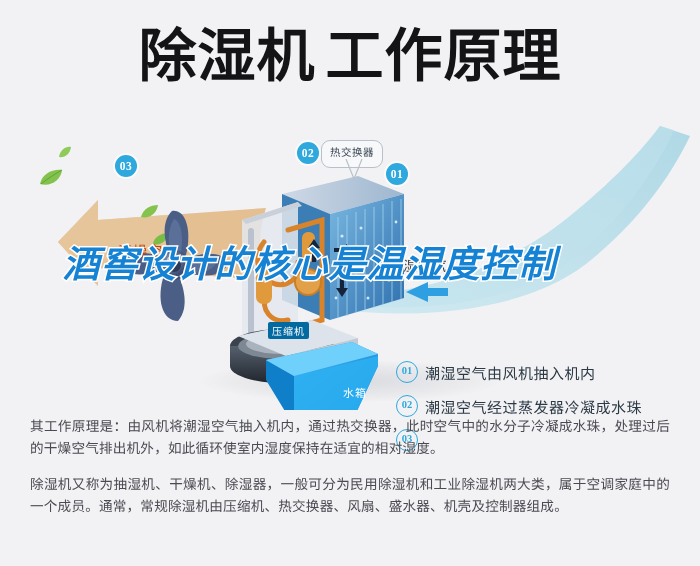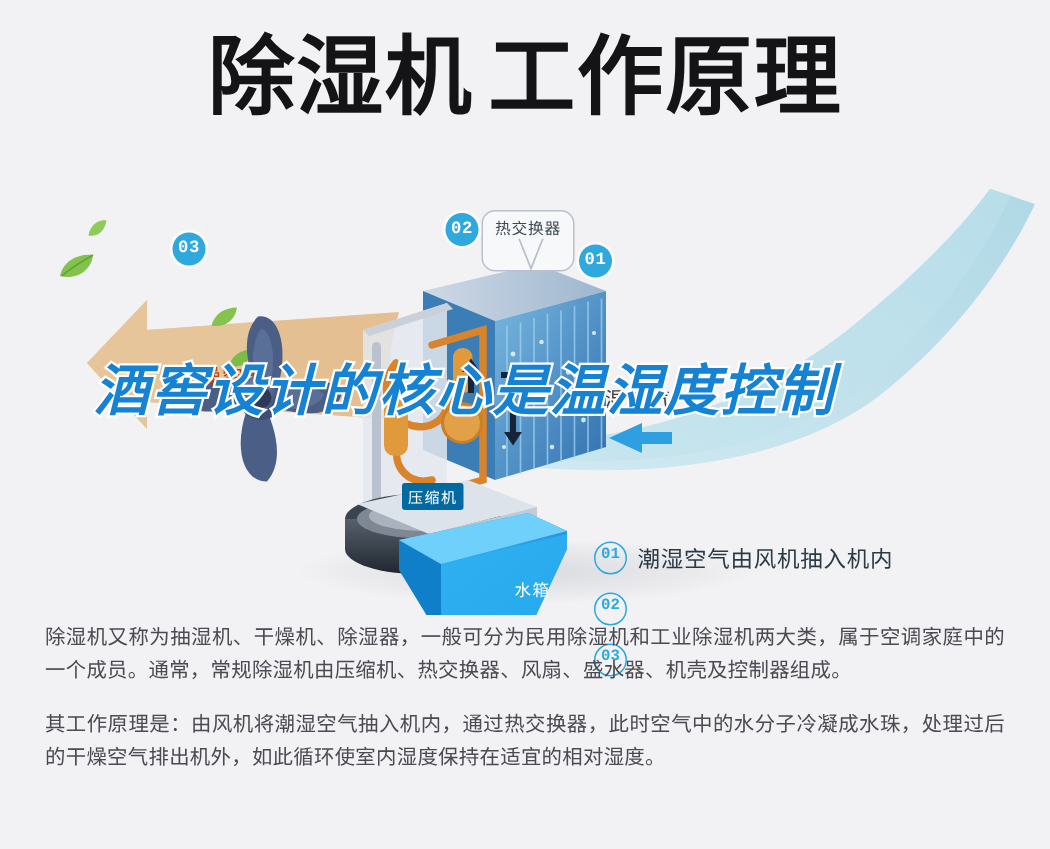--- a/index.html
+++ b/index.html
@@ -7,21 +7,21 @@
     margin: 0;
     padding: 0;
     background: #ffffff;
   }
   #page {
     position: relative;
     width: 700px;
     height: 566px;
     overflow: hidden;
     background: #f2f2f4;
-    font-family: Liberation Mono, monospace;
+    font-family: Liberation Serif, serif;
   }
 
   
   .title-bar {
     position: absolute;
     left: 0;
     top: 28px;
     width: 700px;
     text-align: center;
     white-space: nowrap;
@@ -84,21 +84,21 @@
     box-shadow: 0 0 0 2px rgba(255,255,255,.65);
   }
   .marker.m03 { left: 115px; top: 45px; }
   .marker.m02 { left: 297px; top: 32px; }
   .marker.m01 { left: 386px; top: 53px; }
 
   
   .callout {
     position: absolute;
     left: 321px; top: 30px;
-    padding: 3px 8px 20px;
+    padding: 3px 8px 8px;
     border: 1px solid #b9c0c9;
     border-radius: 9px;
     background: #f7f8f9;
     font-size: 10.5px;
     color: #3f4a57;
     white-space: nowrap;
     letter-spacing: .5px;
   }
   .callout-tail {
     position: absolute;
@@ -346,27 +346,28 @@
     <div class="illu-label lbl-comp">压缩机</div>
     <div class="illu-label lbl-tank">水箱</div>
 
     <div class="legend">
       <div class="legend-row">
         <div class="legend-badge">01</div>
         <div class="legend-text">潮湿空气由风机抽入机内</div>
       </div>
       <div class="legend-row">
         <div class="legend-badge">02</div>
+        <div class="legend-text">潮湿空气经过蒸发器冷凝成水珠</div>
       </div>
       <div class="legend-row">
         <div class="legend-badge">03</div>
       </div>
     </div>
   </div>
 
   <div class="watermark">酒窖设计的核心是温湿度控制</div>
 
   <div class="copy">
+    <p>其工作原理是：由风机将潮湿空气抽入机内，通过热交换器，此时空气中的水分子冷凝成水珠，处理过后的干燥空气排出机外，如此循环使室内湿度保持在适宜的相对湿度。</p>
     <p>除湿机又称为抽湿机、干燥机、除湿器，一般可分为民用除湿机和工业除湿机两大类，属于空调家庭中的一个成员。通常，常规除湿机由压缩机、热交换器、风扇、盛水器、机壳及控制器组成。</p>
-    <p>其工作原理是：由风机将潮湿空气抽入机内，通过热交换器，此时空气中的水分子冷凝成水珠，处理过后的干燥空气排出机外，如此循环使室内湿度保持在适宜的相对湿度。</p>
   </div>
 
 </div>
 
 </body></html>

